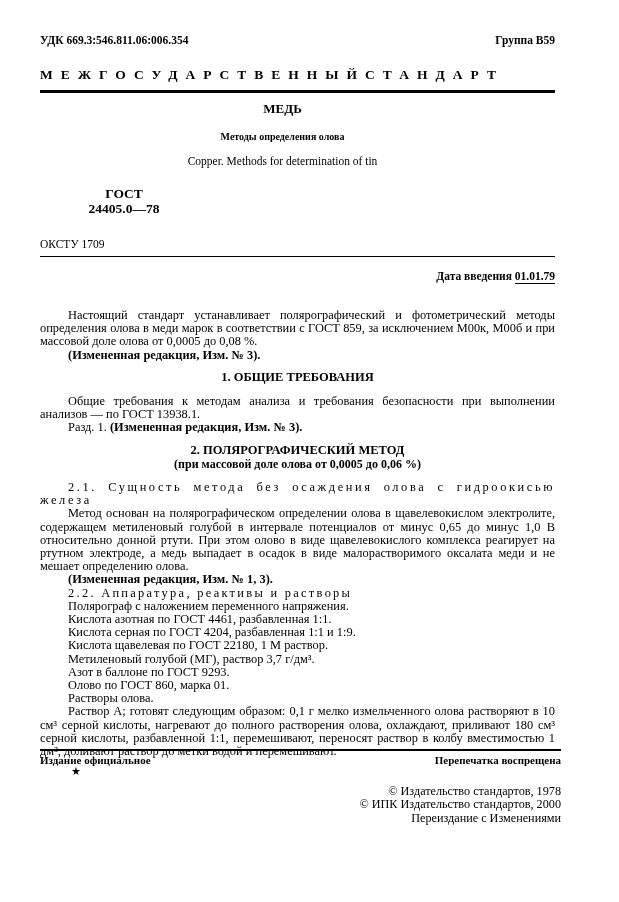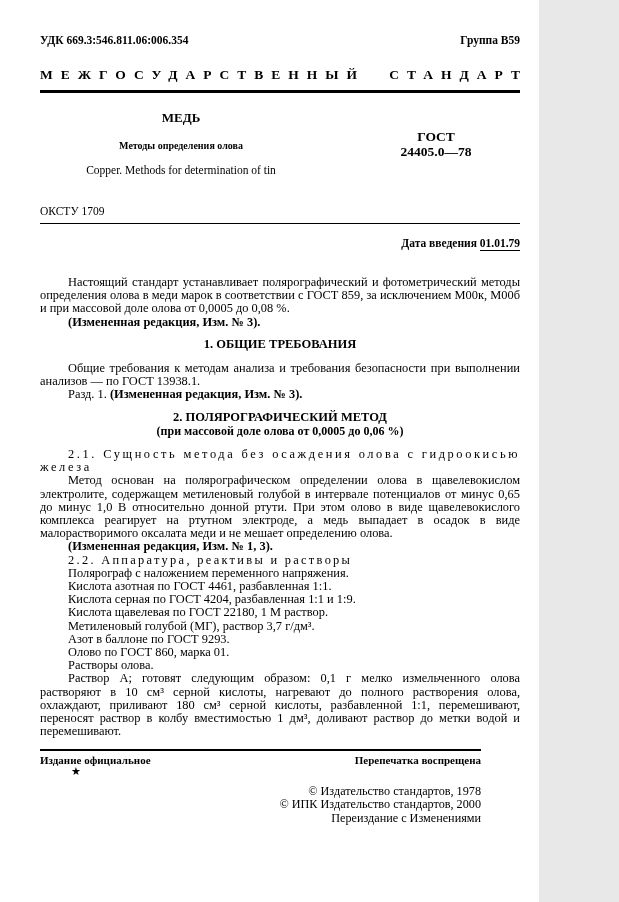--- a/index.html
+++ b/index.html
@@ -1,52 +1,52 @@
 <!DOCTYPE html>
 <html lang="ru"><head>
 <meta charset="utf-8">
 <style>
   html, body { margin:0; padding:0; background:#e8e8e8; }
   .page {
     position:relative;
-    width:539px; height:902px;
+    width:619px; height:902px;
     background:#ffffff;
     color:#000;
     font-family:"Liberation Serif", "DejaVu Serif", serif;
     box-sizing:border-box;
-    padding:34px 19px 0 40px;
+    padding:34px 64px 0 40px;
     overflow:hidden;
   }
   
   .udk-row {
     display:flex; justify-content:space-between; align-items:baseline;
     font-weight:bold; font-size:11.5px;
   }
   .standard-row {
-    display:flex; justify-content:space-between; align-items:baseline;
+    display:flex; align-items:baseline;
     font-weight:bold; font-size:13.5px;
     margin-top:21px;
   }
   .standard-row .w1 { letter-spacing:8px; }
   .standard-row .w2 { letter-spacing:8px; margin-right:-8px; }
   .thick-rule { border:none; border-top:3px solid #000; margin:7px 0 0 0; }
   .thin-rule  { border:none; border-top:1.5px solid #000; margin:6px 0 0 0; }
 
   
-  .title-block { display:flex; margin-top:17px; }
+  .title-block { display:flex; margin-top:8px;flex-direction:column; }
   .title-left { flex:1; text-align:center; padding-right:30px; }
   .doc-title { font-weight:bold; font-size:13px; }
   .doc-subtitle { font-weight:bold; font-size:10px; margin-top:14px; }
   .doc-subtitle-en { font-size:11.5px; margin-top:13px; }
   .title-right {
     width:168px; text-align:center;
     font-weight:bold; font-size:13.5px; line-height:15px;
     padding-top:19px;
   }
-  .okstu { font-size:11.5px; margin-top:29px; }
+  .okstu { font-size:11.5px; margin-top:22px; }
 
   .date-row {
     text-align:right; font-weight:bold; font-size:11.5px;
     margin-top:13px;
   }
   .date-value { border-bottom:1px solid #000; padding-bottom:1px; }
 
   
   .body-text { font-size:12.4px; line-height:13.2px; text-align:justify; margin-top:27px; }
   .body-text p { margin:0; text-indent:28px; }

